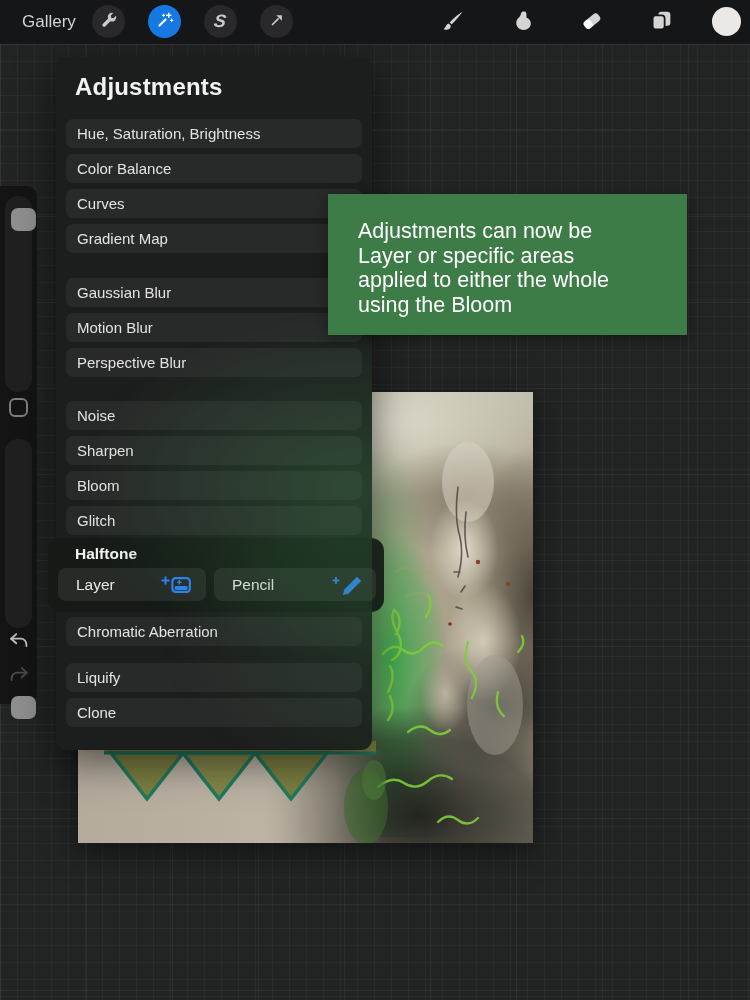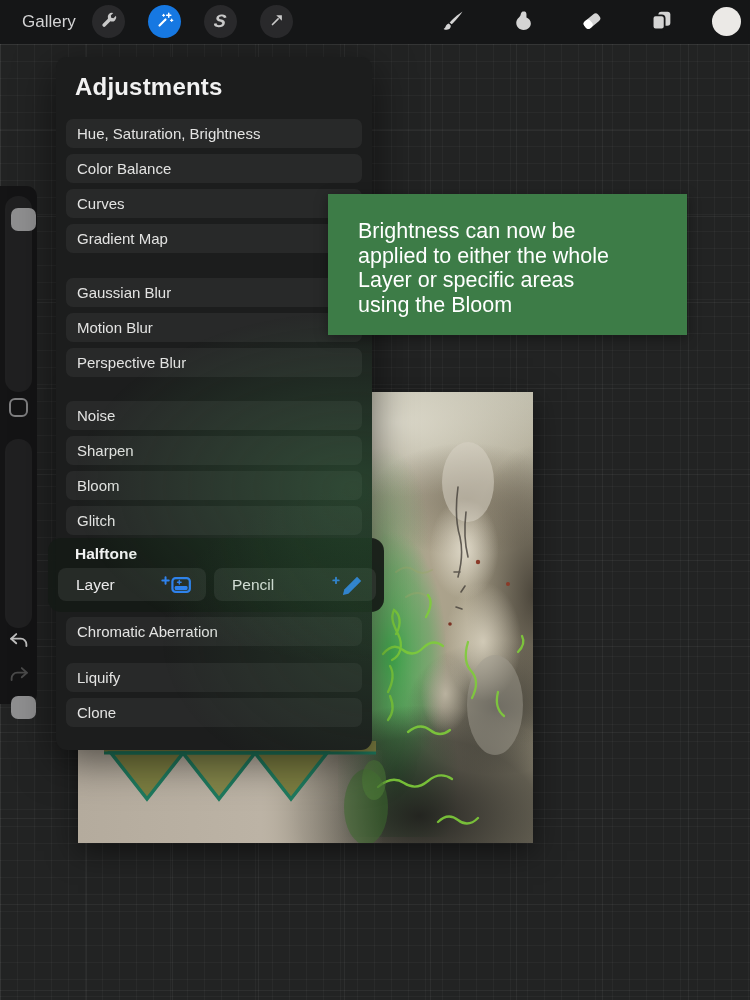--- a/index.html
+++ b/index.html
@@ -330,19 +330,19 @@
 
     <div class="row" style="top:606px">
         <span class="row-label">Liquify</span>
       </div>
     <div class="row" style="top:641px">
         <span class="row-label">Clone</span>
       </div>
   </div>
 
   <div class="tooltip">
-    <div>Brightness can now be</div>
+    <div>Adjustments can now be</div>
+    <div>Layer or specific areas</div>
     <div>applied to either the whole</div>
-    <div>Layer or specific areas</div>
     <div>using the Bloom</div>
   </div>
 
 </div>
 
 </body></html>

